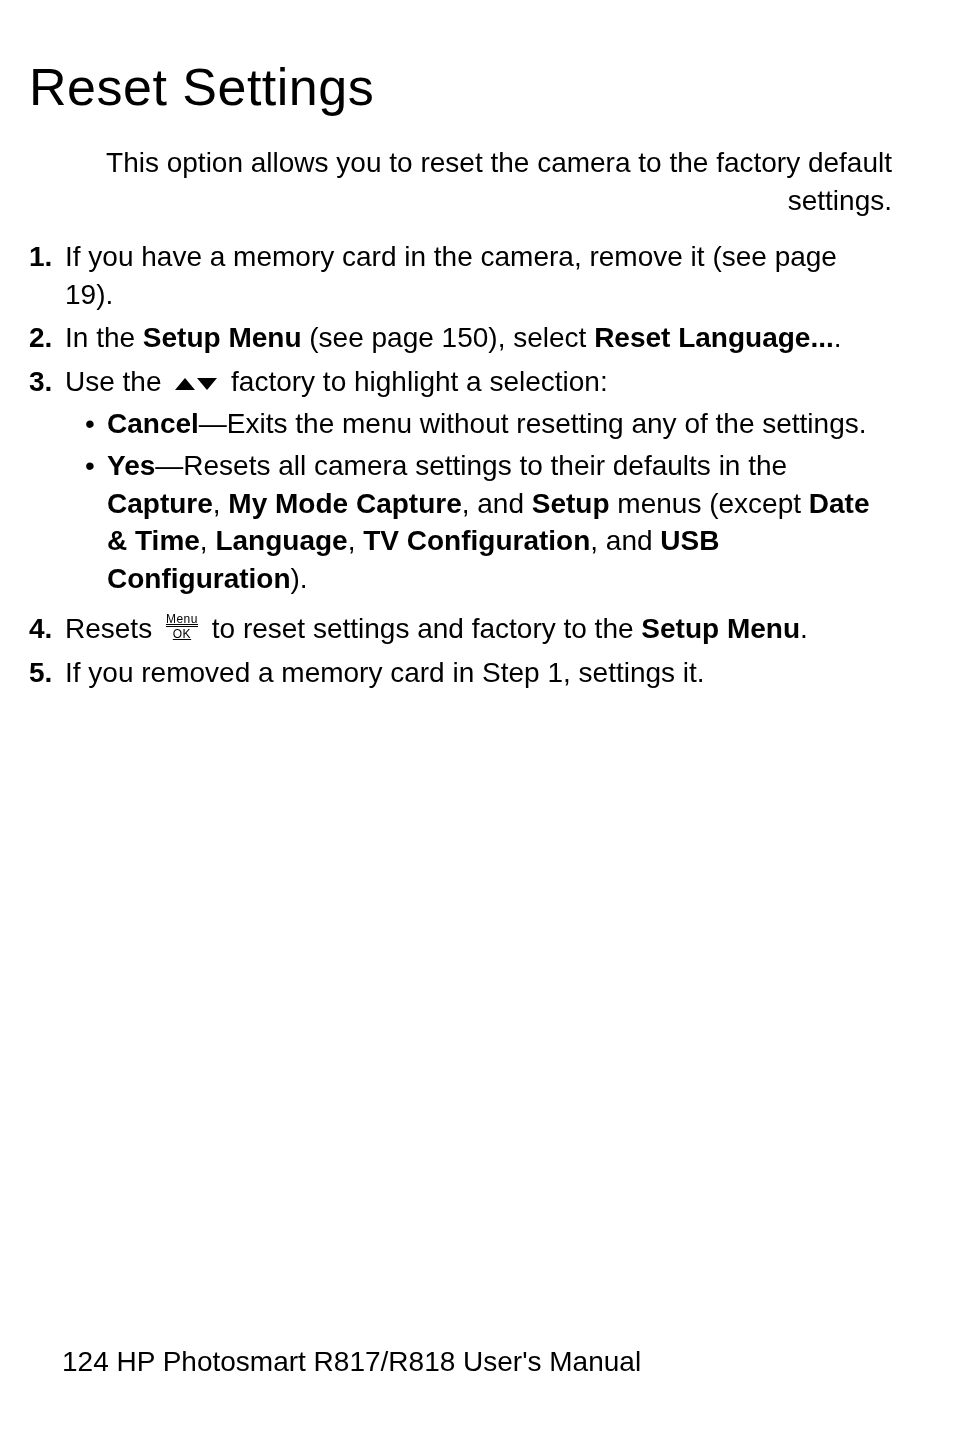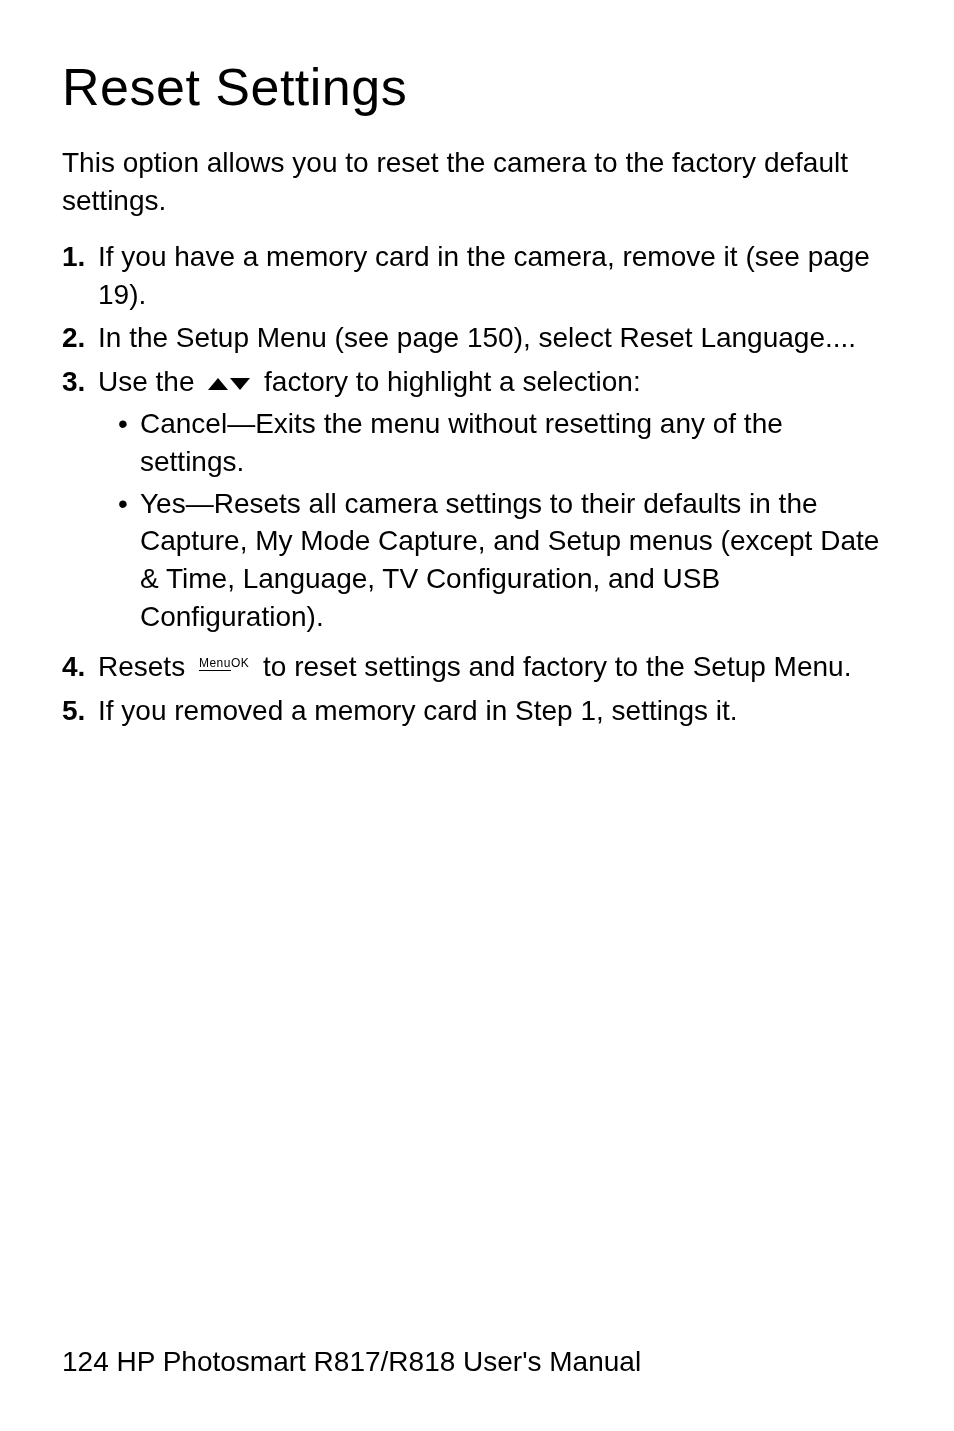--- a/index.html
+++ b/index.html
@@ -8,31 +8,32 @@
     background: #ffffff;
     color: #000000;
     font-family: "Futura", "Century Gothic", "Arial", sans-serif;
     font-size: 28px;
     line-height: 1.35;
   }
   .page {
     width: 954px;
     height: 1431px;
     box-sizing: border-box;
-    padding: 52px 62px 40px 62px;
+    padding: 52px 62px 40px 29px;
     position: relative;
   }
   h1 {
     font-weight: 400;
     font-size: 52px;
     margin: 0 0 22px 0;
     letter-spacing: 0.5px;
   }
   .intro {
     margin: 0 0 18px 0;
+    text-align: right;
   }
   ol.steps {
     list-style: none;
     margin: 0;
     padding: 0;
   }
   ol.steps > li {
     display: flex;
     align-items: flex-start;
     margin-bottom: 6px;
@@ -58,39 +59,41 @@
   }
   ul.bullets > li > .dot {
     min-width: 22px;
     flex: 0 0 auto;
     font-weight: 400;
   }
   ul.bullets > li > .btext {
     flex: 1 1 auto;
   }
   .bold {
-    font-weight: 400;
+    font-weight: 700;
     text-align: right;
   }
   .arrow-icons {
     display: inline-block;
     vertical-align: middle;
     line-height: 0;
     margin: 0 4px;
   }
   .menu-ok {
     display: inline-flex;
-    flex-direction: row;
+    flex-direction: column;
+    align-items: center;
     vertical-align: middle;
     font-size: 12px;
     line-height: 1;
     margin: 0 6px;
     letter-spacing: 0.5px;
     position: relative;
     top: -4px;
+    text-decoration: underline;
   }
   .menu-ok .top {
     border-bottom: 1px solid #000;
     padding-bottom: 1px;
     margin-bottom: 1px;
   }
   .footer {
     position: absolute;
     bottom: 50px;
     left: 62px;

